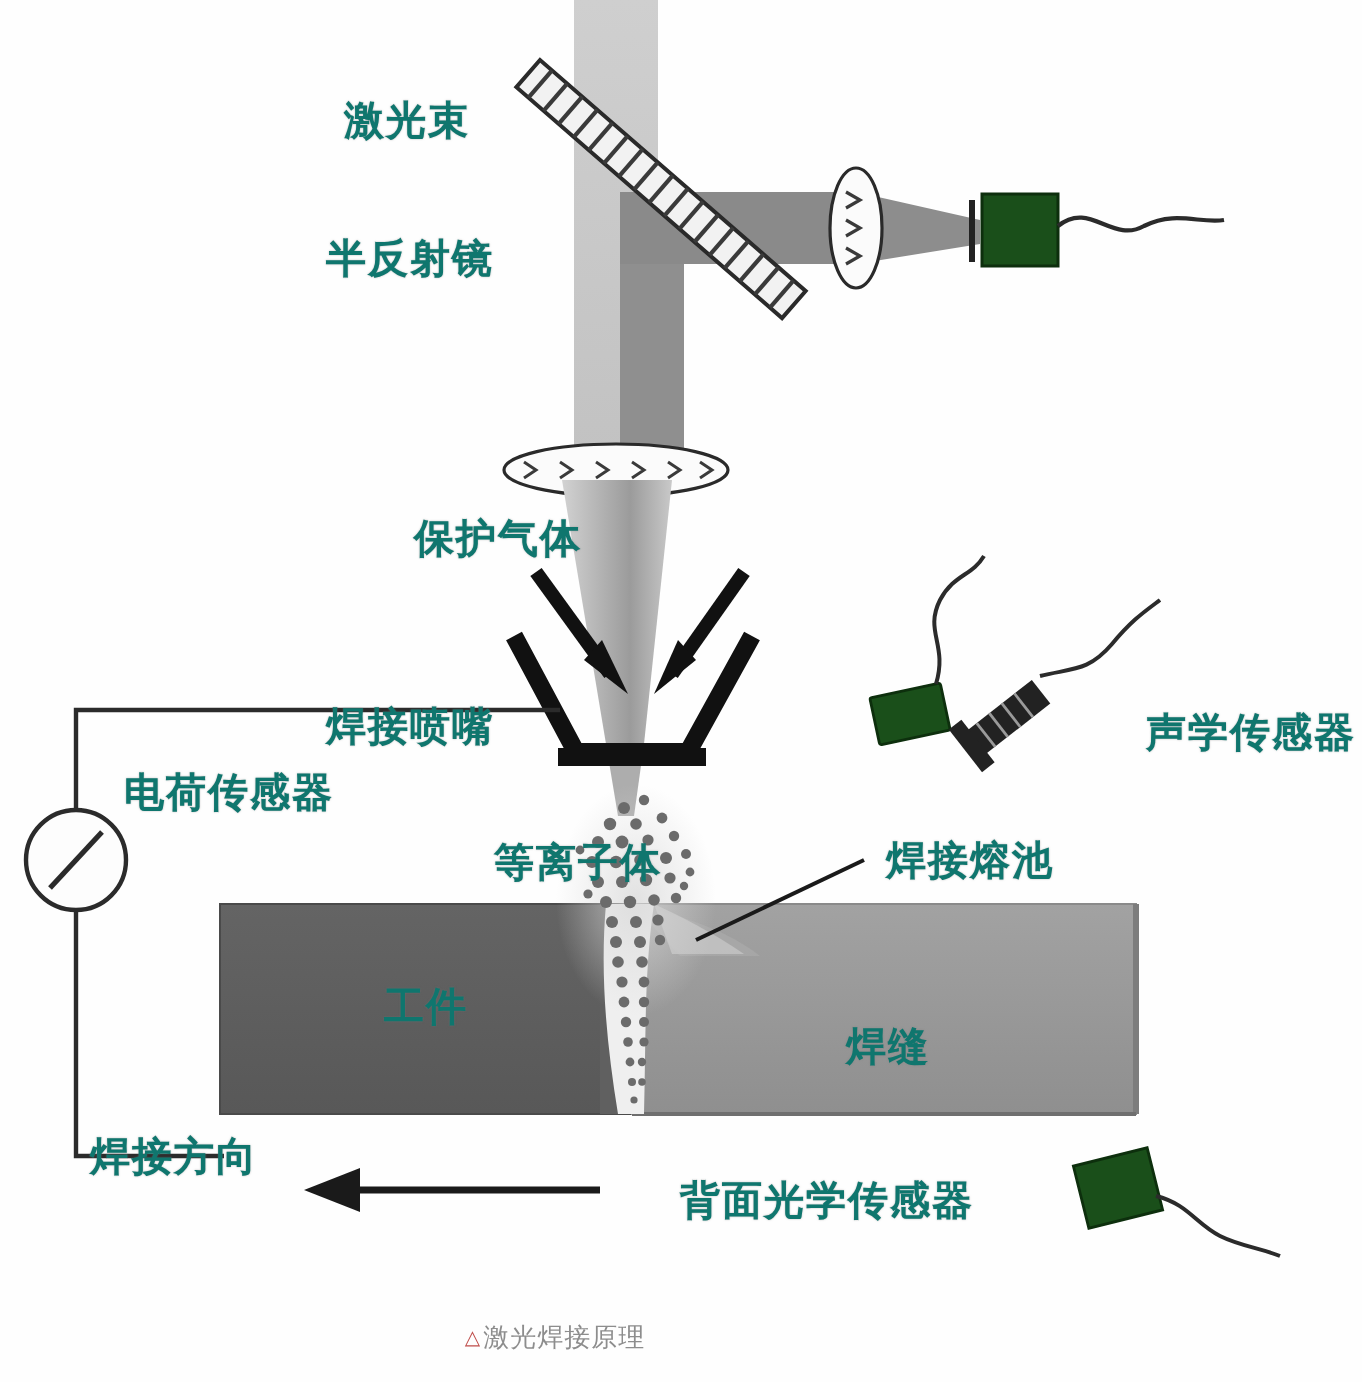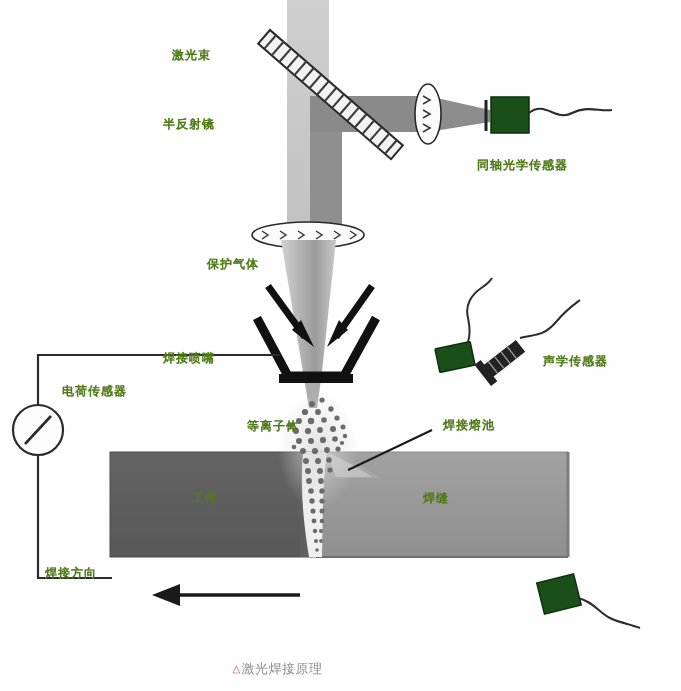--- a/index.html
+++ b/index.html
@@ -17,23 +17,23 @@
   }
   #diagram-svg {
     position: absolute;
     left: 0; top: 0;
     width: 681px;
     height: 691px;
   }
   .lbl {
     position: absolute;
     font-family: "DejaVu Sans", "Liberation Sans", sans-serif;
-    font-size: 12px;
+    font-size: 20px;
     font-weight: 700;
-    color: #4d7c0f;
+    color: #0f766e;
     white-space: nowrap;
     letter-spacing: 1px;
     text-shadow: 0 0 1px rgba(120,120,120,0.55);
   }
   .caption {
     position: absolute;
     left: 0;
     top: 660px;
     width: 555px;
     text-align: center;
@@ -268,39 +268,39 @@
 
     <g>
       <line x1="348" y1="470" x2="432" y2="430" stroke="#1a1a1a" stroke-width="2"></line>
     </g>
   </svg>
 
   <div class="lbl" style="left:172px; top:47px;">激光束</div>
 
   <div class="lbl" style="left:163px; top:116px;text-align:center;">半反射镜</div>
 
-  <div class="lbl" style="left:477px; top:157px;">同轴光学传感器</div>
 
   <div class="lbl" style="left:163px; top:256px;margin-left:44px;">保护气体</div>
 
   <div class="lbl" style="left:163px; top:322px;margin-top:28px;">焊接喷嘴</div>
 
 
-  <div class="lbl" style="left:543px; top:353px;">声学传感器</div>
+  <div class="lbl" style="left:573px; top:353px;">声学传感器</div>
 
   <div class="lbl" style="left:62px; top:383px;">电荷传感器</div>
 
   <div class="lbl" style="left:203px; top:418px;margin-left:44px;">等离子体</div>
 
   <div class="lbl" style="left:443px; top:417px;">焊接熔池</div>
 
   <div class="lbl" style="left:192px; top:490px;">工件</div>
 
-  <div class="lbl" style="left:423px; top:490px;">焊缝</div>
+  <div class="lbl" style="left:423px; top:510px;">焊缝</div>
 
   <div class="lbl" style="left:45px; top:565px;">焊接方向</div>
 
+  <div class="lbl" style="left:340px; top:587px;">背面光学传感器</div>
 
   <div class="caption">
     <span class="tri">△</span><span>激光焊接原理</span>
   </div>
 
 </div>
 
 </body></html>

